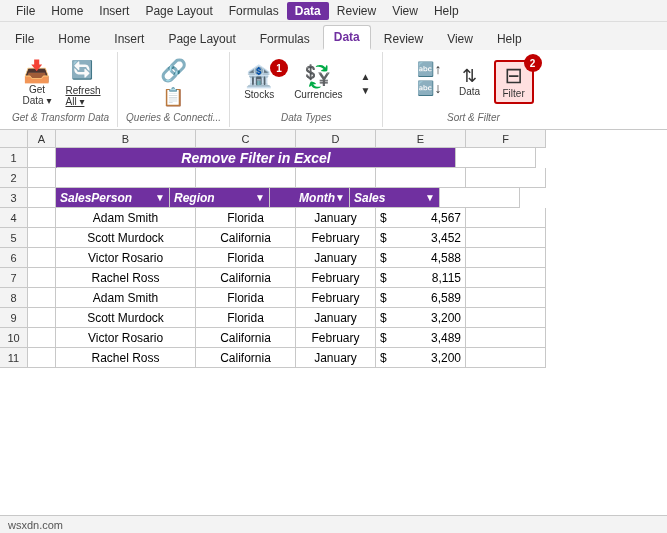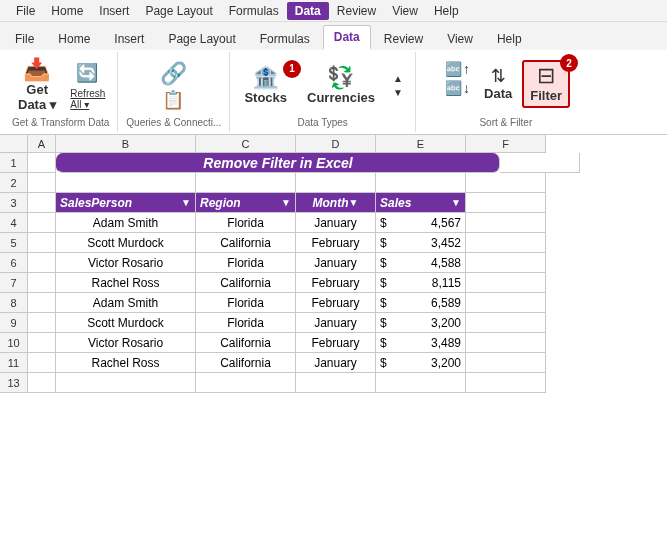--- a/index.html
+++ b/index.html
@@ -33,29 +33,29 @@
       padding: 2px 4px; min-height: 80px; border-bottom: 1px solid #c8c8c8;
     }
     .ribbon-group {
       display: flex; flex-direction: column; align-items: center;
       border-right: 1px solid #ddd; padding: 4px 8px; min-width: 60px;
       justify-content: space-between;
     }
     .ribbon-group:last-child { border-right: none; }
     .ribbon-group-buttons { display: flex; align-items: center; gap: 4px; flex: 1; align-items: center; }
     .ribbon-group-label {
-      font-size: 10px; color: #666; margin-top: 2px; text-align: center;
+      font-size: 10px; color: #666; margin-top: 2px; text-align: center; font-style: italic;
     }
     .ribbon-btn {
       display: flex; flex-direction: column; align-items: center; justify-content: center;
       cursor: pointer; padding: 3px 6px; border-radius: 2px; min-width: 40px;
       font-size: 10px; color: #333;
     }
     .ribbon-btn .btn-icon { font-size: 22px; line-height: 1; }
-    .ribbon-btn .btn-label { font-size: 13px; text-align: center; margin-top: 1px; font-weight: bold; }
+    .ribbon-btn .btn-label { font-size: 10px; text-align: center; margin-top: 1px; }
 
     .ribbon-btn-small {
       display: flex; flex-direction: column; align-items: center;
       font-size: 10px; color: #333; cursor: pointer; padding: 1px 4px;
       border-radius: 2px;
     }
 
     
     .filter-btn-highlighted {
       border: 2px solid #c00000; border-radius: 3px; background: #ffe0e0;
@@ -247,48 +247,48 @@
       <div class="col-header" style="width:140px;">B</div>
       <div class="col-header" style="width:100px;">C</div>
       <div class="col-header" style="width:80px;">D</div>
       <div class="col-header" style="width:90px;">E</div>
       <div class="col-header" style="width:80px;">F</div>
     </div>
 
     <div class="ss-row">
       <div class="row-num">1</div>
       <div class="cell" style="width:28px;"></div>
-      <div class="cell title-cell" style="width:444px; border-left:1px solid #7030a0;border-radius:7px;" colspan="4">
+      <div class="cell title-cell" style="width:400px; border-left:1px solid #7030a0;" colspan="4">
         <em>Remove Filter in Excel</em>
       </div>
       <div class="cell" style="width:80px;"></div>
     </div>
 
     <div class="ss-row">
       <div class="row-num">2</div>
       <div class="cell" style="width:28px;"></div>
       <div class="cell" style="width:140px;"></div>
       <div class="cell" style="width:100px;"></div>
       <div class="cell" style="width:80px;"></div>
       <div class="cell" style="width:90px;"></div>
       <div class="cell" style="width:80px;"></div>
     </div>
 
     <div class="ss-row">
       <div class="row-num">3</div>
       <div class="cell" style="width:28px;"></div>
-      <div class="cell header-cell" style="width:140px; justify-content:space-between;">
+      <div class="cell header-cell" style="width:114px; justify-content:space-between;">
         <em>SalesPerson</em>
         <span style="font-size:10px;">▼</span>
       </div>
       <div class="cell header-cell" style="width:100px; justify-content:space-between;">
         <em>Region</em>
         <span style="font-size:10px;">▼</span>
       </div>
-      <div class="cell header-cell" style="width:80px; justify-content:center;">
+      <div class="cell header-cell" style="width:80px; justify-content:flex-end;">
         <em>Month</em>
         <span style="font-size:10px;">▼</span>
       </div>
       <div class="cell header-cell" style="width:90px; justify-content:space-between;">
         <em>Sales</em>
         <span style="font-size:10px;">▼</span>
       </div>
       <div class="cell" style="width:80px;"></div>
     </div>
 
@@ -385,25 +385,19 @@
           <div class="cell center" style="width: 80px; justify-content: center;">January</div>
           <div class="cell" style="width: 90px; justify-content: space-between;">
             <span>$</span>
             <span>3,200</span>
           </div>
           <div class="cell" style="width: 80px;"></div>
         </div>
       </div>
 
 
-    <div class="ss-row">
-      <div class="row-num">13</div>
-      <div class="cell" style="width:28px;"></div>
-      <div class="cell" style="width:140px;"></div>
-      <div class="cell" style="width:100px;"></div>
-      <div class="cell" style="width:80px;"></div>
-      <div class="cell" style="width:90px;"></div>
-      <div class="cell" style="width:80px;"></div>
-    </div>
   </div>
 
+  <div class="status-bar">
+    <span>wsxdn.com</span>
+  </div>
 
 </div>
 
 </body></html>

